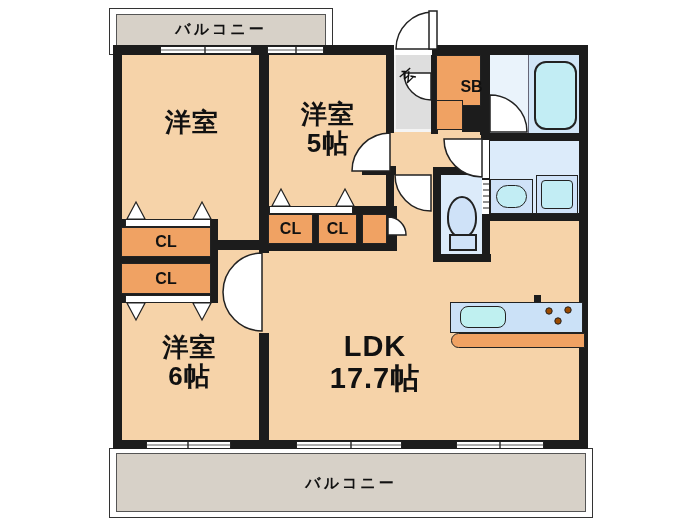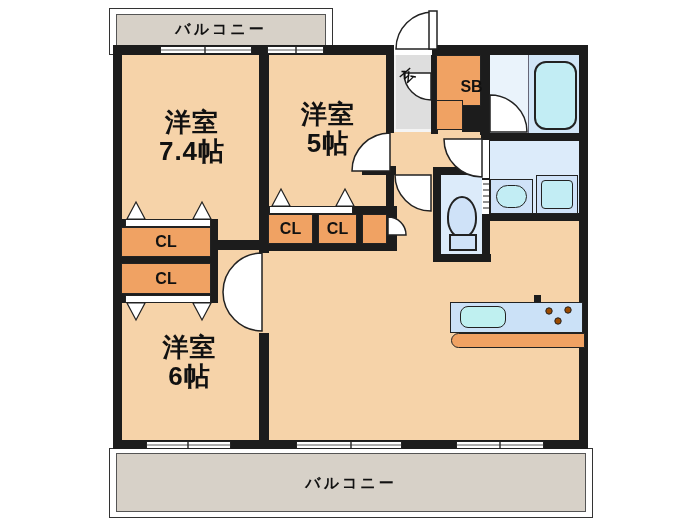--- a/index.html
+++ b/index.html
@@ -147,29 +147,32 @@
       <circle cx="568" cy="310" r="3.2"></circle>
       <circle cx="558" cy="321" r="3.2"></circle>
     </g>
   </svg>
 
   <div class="label small" style="left:126px;top:21px;width:190px;letter-spacing:3px;">バルコニー</div>
   <div class="label small" style="left:256px;top:475px;width:190px;letter-spacing:3px;">バルコニー</div>
 
   <div class="label roomlabel" style="left:122px;top:108px;width:140px;">
     <span>洋室</span><br>
-    <span>7.4帖</span>
   </div>
   <div class="label roomlabel" style="left:272px;top:100px;width:112px;">
     <span>洋室</span><br>
     <span>5帖</span>
   </div>
   <div class="label roomlabel" style="left:122px;top:333px;width:135px;">
     <span>洋室</span><br>
     <span>6帖</span>
+  </div>
+  <div class="label ldklabel" style="left:300px;top:330px;width:150px;">
+    <span>LDK</span><br>
+    <span>17.7帖</span>
   </div>
 
   <div class="label cllabel" style="left:121px;top:233px;width:90px;">CL</div>
   <div class="label cllabel" style="left:121px;top:270px;width:90px;">CL</div>
   <div class="label cllabel" style="left:268px;top:220px;width:45px;">CL</div>
   <div class="label cllabel" style="left:318px;top:220px;width:39px;">CL</div>
   <div class="label cllabel" style="left:449px;top:78px;width:45px;">SB</div>
   <div class="label" style="left:398px;top:68px;width:20px;font-size:14px;transform:rotate(-40deg);">玄</div>
 
 </div>

